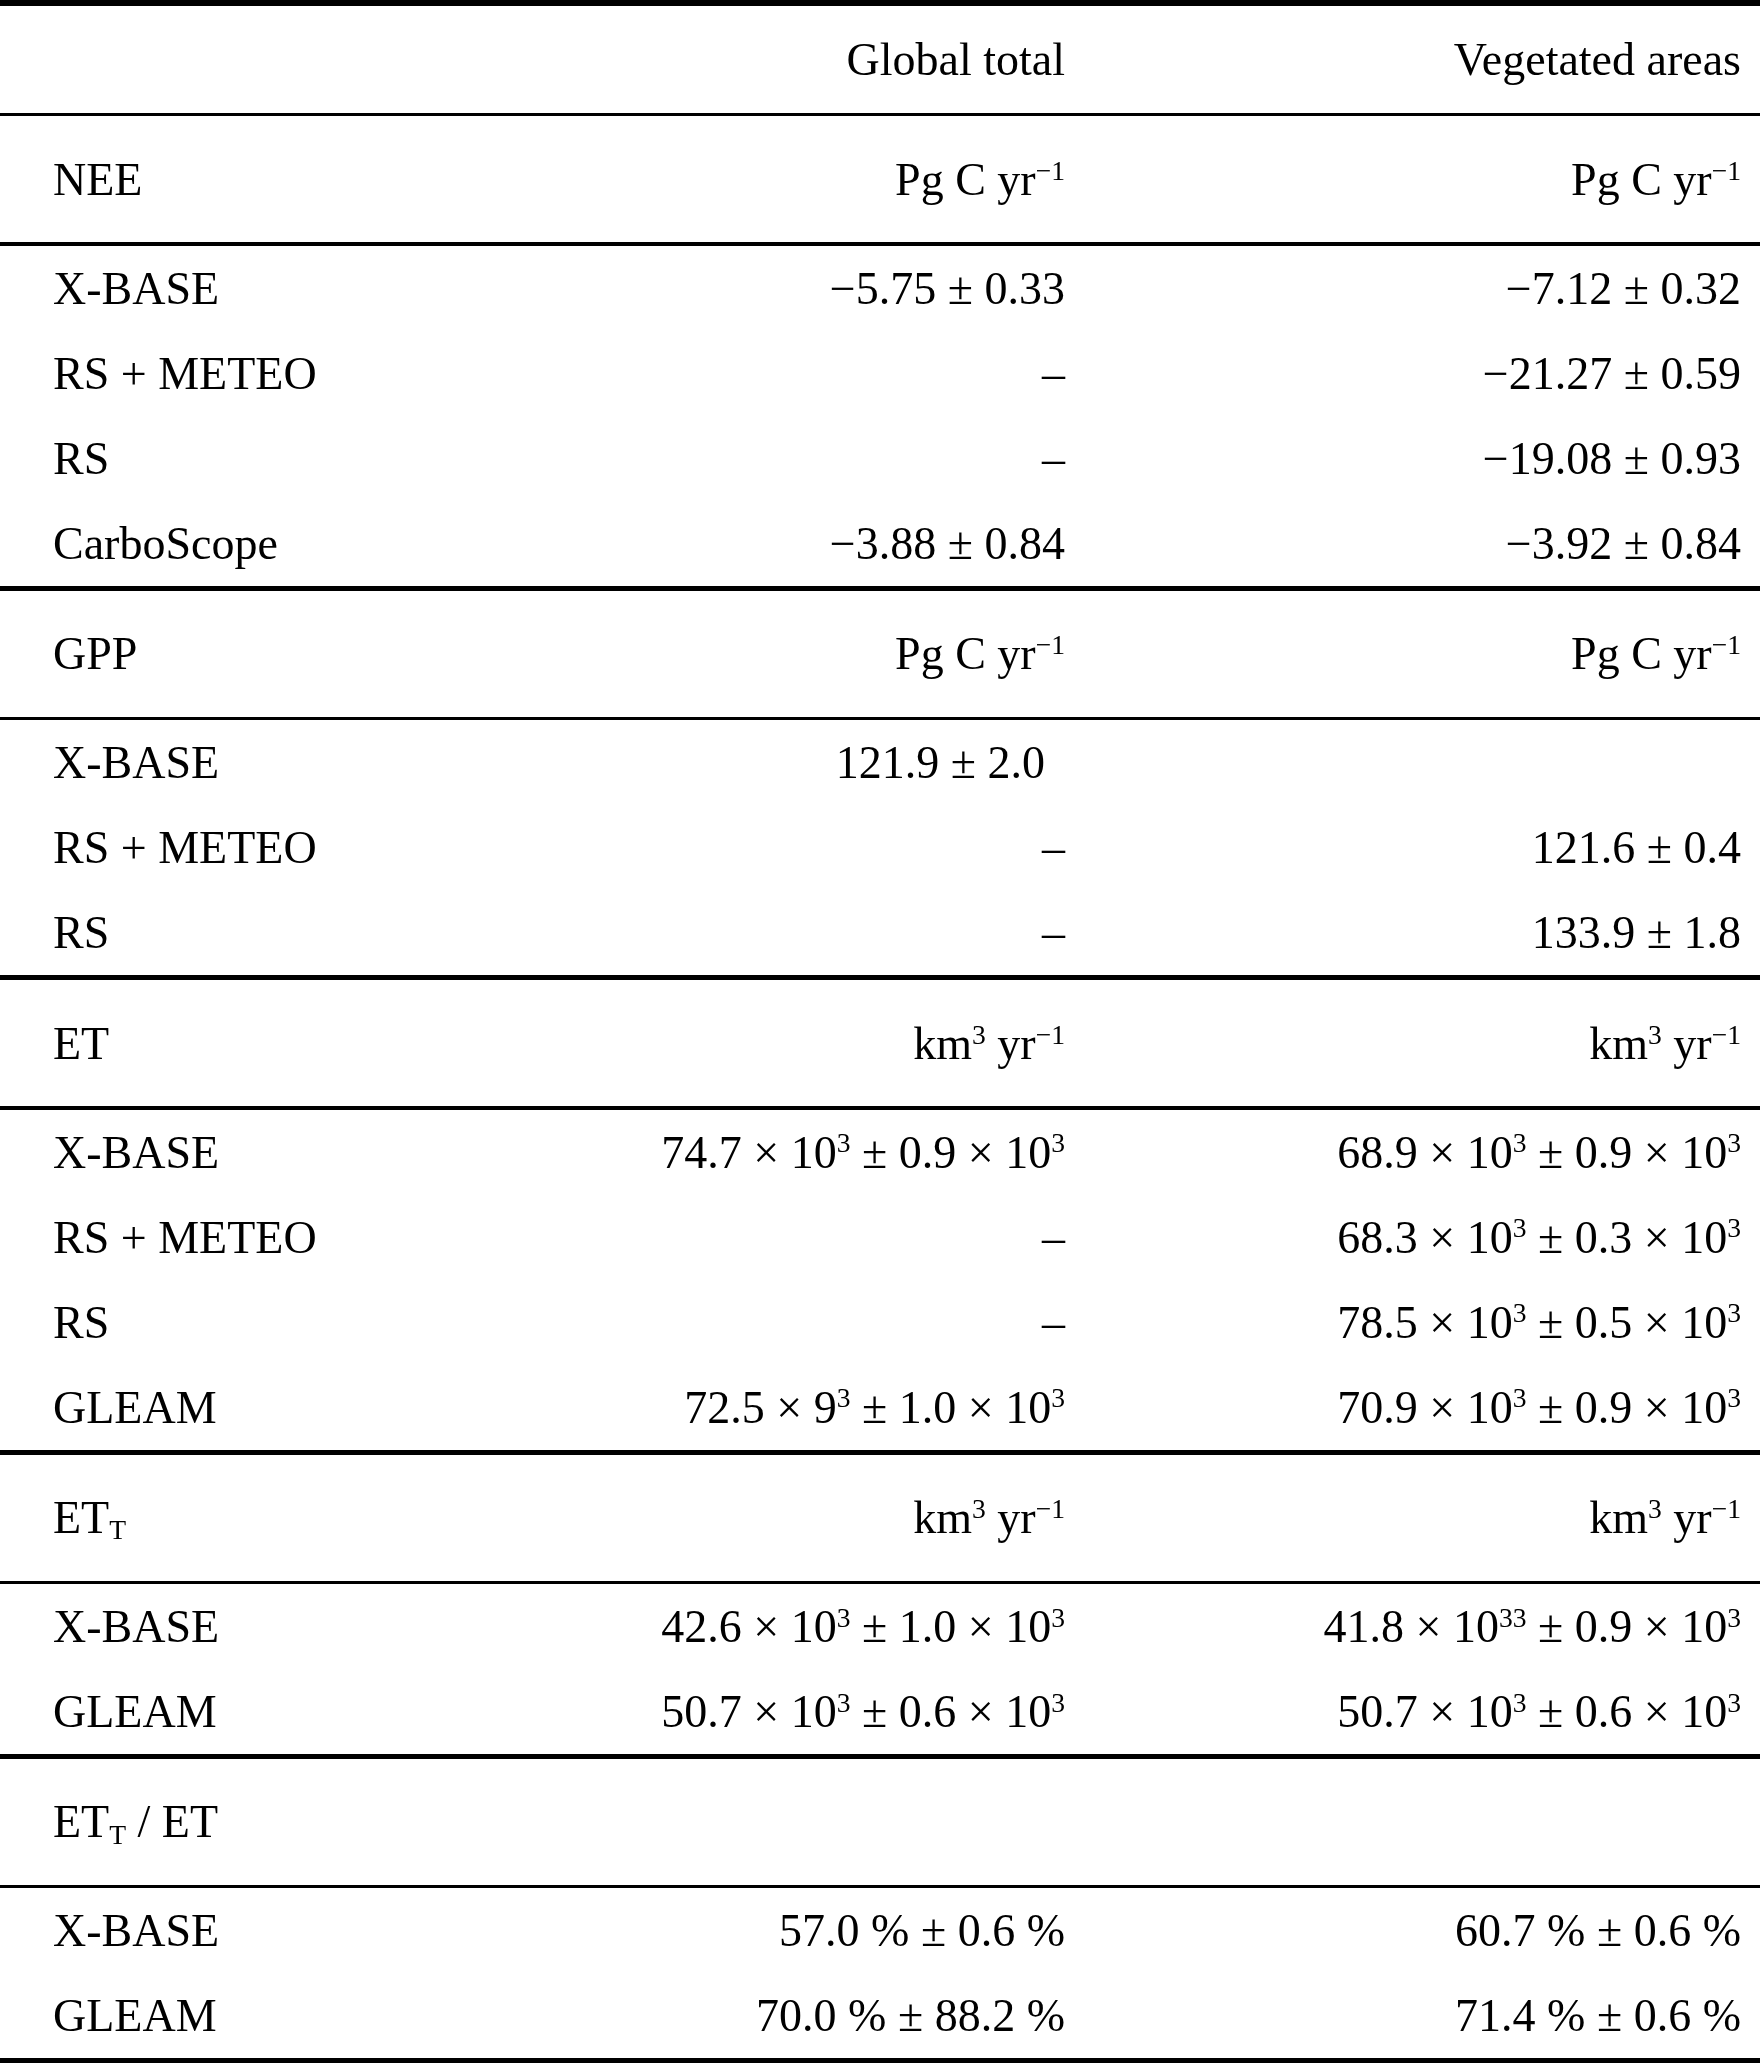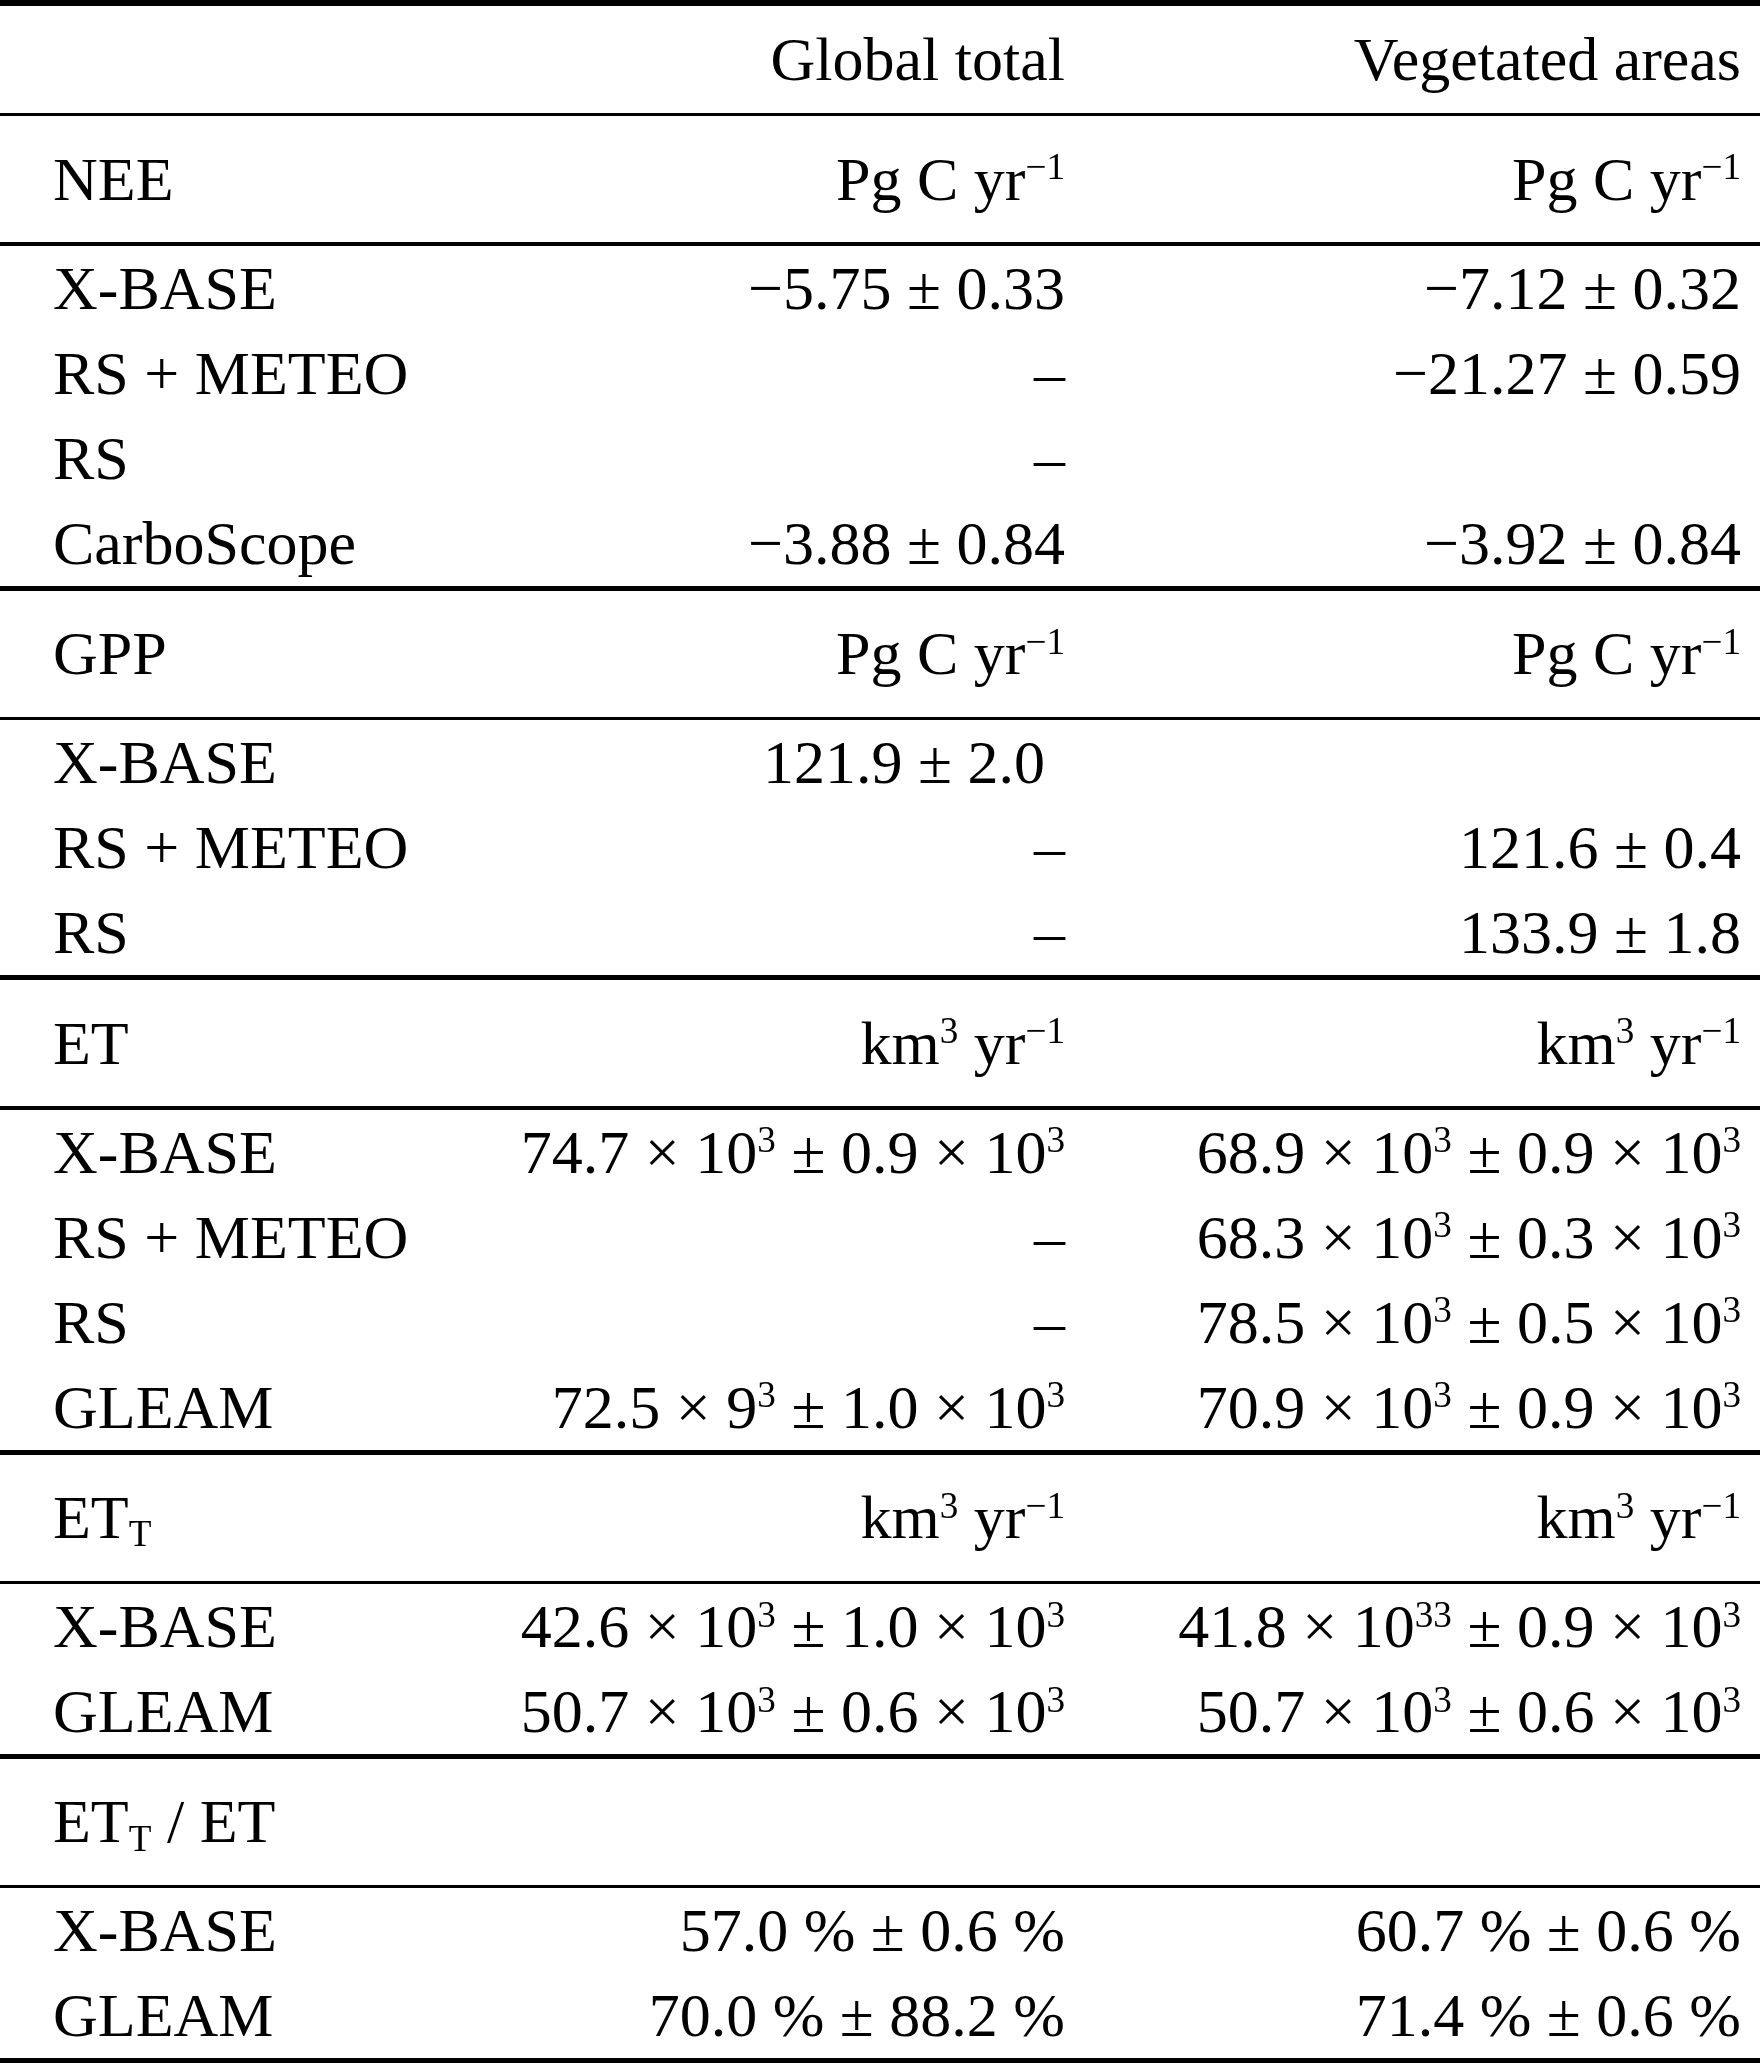--- a/index.html
+++ b/index.html
@@ -2,21 +2,21 @@
 <html style="font-size:13.6px"><head>
 <meta charset="utf-8">
 <style>
   html,body{margin:0;padding:0;background:#ffffff;}
   .page{
     width:1761px;
     min-height:2063px;
     background:#ffffff;
     color:#000000;
     font-family:"Liberation Serif","DejaVu Serif",serif;
-    font-size:62px;
+    font-size:46px;
     box-sizing:border-box;
   }
   .tbl{
     width:1761px;
     box-sizing:border-box;
     border-top:6px solid #000;
     border-bottom:6px solid #000;
   }
   .row{
     display:grid;
@@ -75,20 +75,21 @@
         <div class="cell num c3"><span>−7.12 ± 0.32</span><sup></sup><span></span><sup></sup></div>
       </div>
       <div class="row data">
         <div class="cell label">RS + METEO</div>
         <div class="cell num"><span>–</span><sup></sup><span></span><sup></sup></div>
         <div class="cell num c3"><span>−21.27 ± 0.59</span><sup></sup><span></span><sup></sup></div>
       </div>
       <div class="row data">
         <div class="cell label">RS</div>
         <div class="cell num"><span>–</span><sup></sup><span></span><sup></sup></div>
+        <div class="cell num c3"><span>−19.08 ± 0.93</span><sup></sup><span></span><sup></sup></div>
       </div>
       <div class="row data">
         <div class="cell label">CarboScope</div>
         <div class="cell num"><span>−3.88 ± 0.84</span><sup></sup><span></span><sup></sup></div>
         <div class="cell num c3"><span>−3.92 ± 0.84</span><sup></sup><span></span><sup></sup></div>
       </div>
     </div>
 
     <div class="section">
       <div class="row head">

